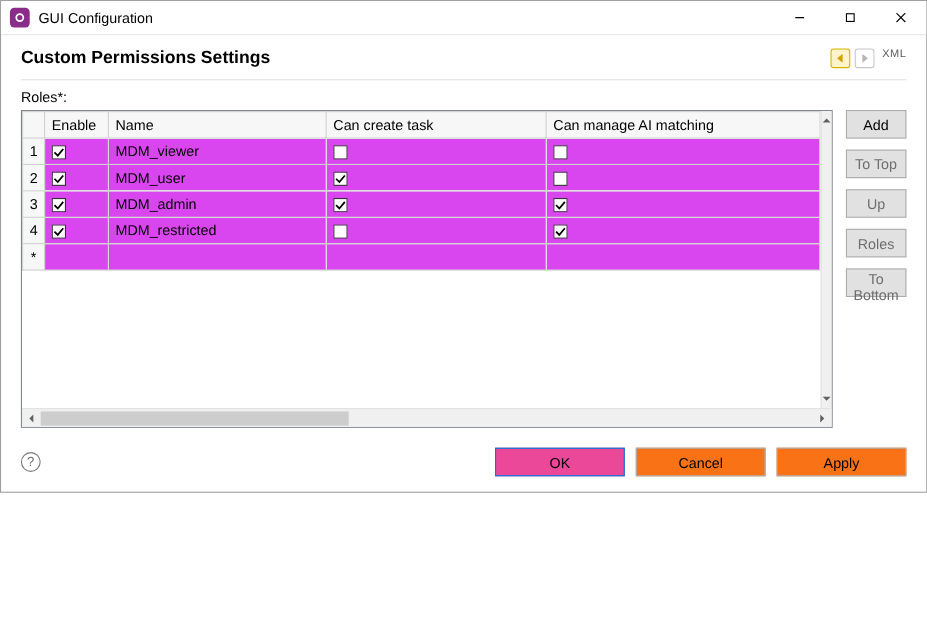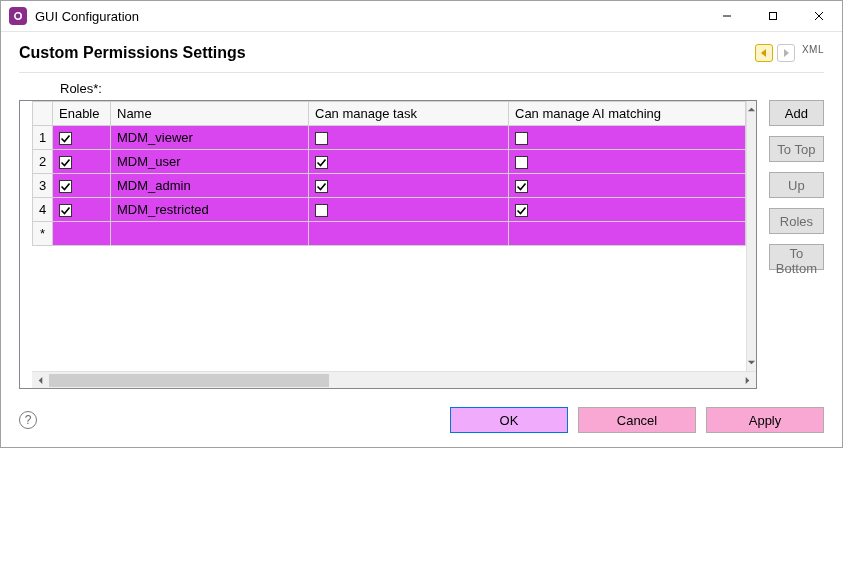--- a/index.html
+++ b/index.html
@@ -74,40 +74,39 @@
     display:flex; align-items:center; justify-content:center;
     background:#fff;
   }
   .xml-nav .nav-btn.back { background:#fff4c9; border-color:#d4b400; }
   .xml-nav .xml-label { font-size:10px; color:#5a5a5a; margin-left:3px; letter-spacing:0.5px; }
 
   .divider {
     height:1px; background:#e3e3e3; margin: 4px 18px 8px 18px;
   }
 
-  .roles-label { padding: 0 18px 4px 18px; margin-left: 41px; }
+  .roles-label { padding: 0 18px 4px 18px; }
 
   .body-row {
     display:flex;
     flex: 1 1 auto;
     padding: 0 18px 8px 18px;
     gap: 12px;
     min-height:0;
   }
 
   
   .grid-panel {
     flex:1 1 auto;
     border:1px solid #828790;
     display:flex;
     flex-direction:column;
     min-width:0;
     min-height:0;
     background:#fff;
-    padding-left:12px;
   }
   .grid-scroll {
     flex:1 1 auto;
     position:relative;
     overflow:hidden;
     display:flex;
   }
   .grid-table-wrap {
     flex:1 1 auto;
     overflow:hidden;
@@ -211,26 +210,26 @@
     border:1.5px solid #7a7a7a;
     border-radius:50%;
     display:flex; align-items:center; justify-content:center;
     color:#6a6a6a;
     font-size:12px;
   }
   .footer .spacer { flex:1; }
   .footer button {
     width:118px; height:26px;
     border:1px solid #adadad;
-    background:#f9a8d4;
+    background:#f97316;
     font:inherit;
   }
   .footer button.primary {
     border:1.5px solid #0078d7;
-    background:#f0abfc;
+    background:#ec4899;
   }
 </style>
 </head>
 <body>
 
 <div class="window">
 
   <div class="titlebar">
     <span class="app-icon">
       <svg viewBox="0 0 10 10">
@@ -291,21 +290,21 @@
                   <col class="c-enable">
                   <col class="c-name">
                   <col class="c-ctask">
                   <col class="c-ai">
               </colgroup>
               <thead>
                 <tr>
                   <th class="rownum"></th>
                   <th>Enable</th>
                   <th>Name</th>
-                  <th>Can manage task</th>
+                  <th>Can create task</th>
                   <th>Can manage AI matching</th>
                 </tr>
               </thead>
               <tbody id="rows-body">
                   <tr>
                     <td class="rownum">1</td>
                     <td class="cb-cell"><span class="chk"><svg viewBox="0 0 13 13">
                           <rect x="0.5" y="0.5" width="12" height="12" fill="#fff" stroke="#333"></rect>
                           <path d="M2.5 6.5 L5.5 9.5 L10.5 3.5" fill="none" stroke="#000" stroke-width="1.6"></path>
                         </svg></span></td>

